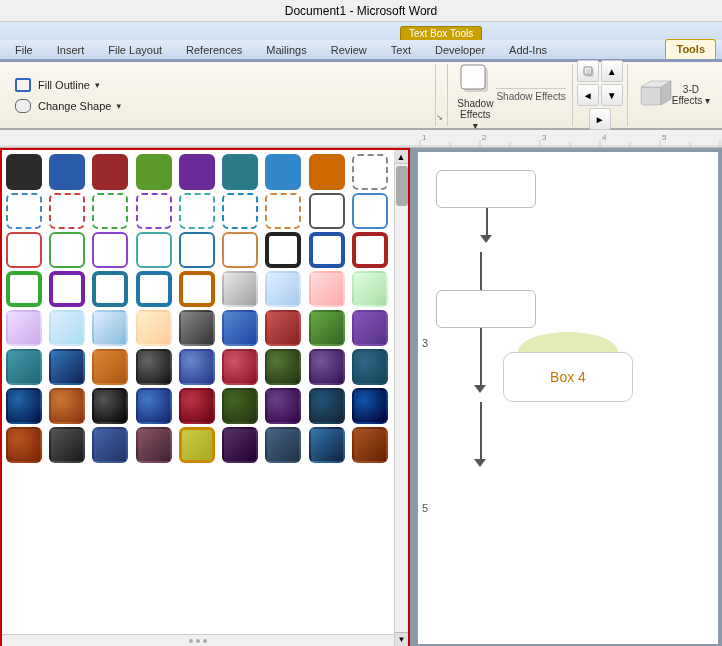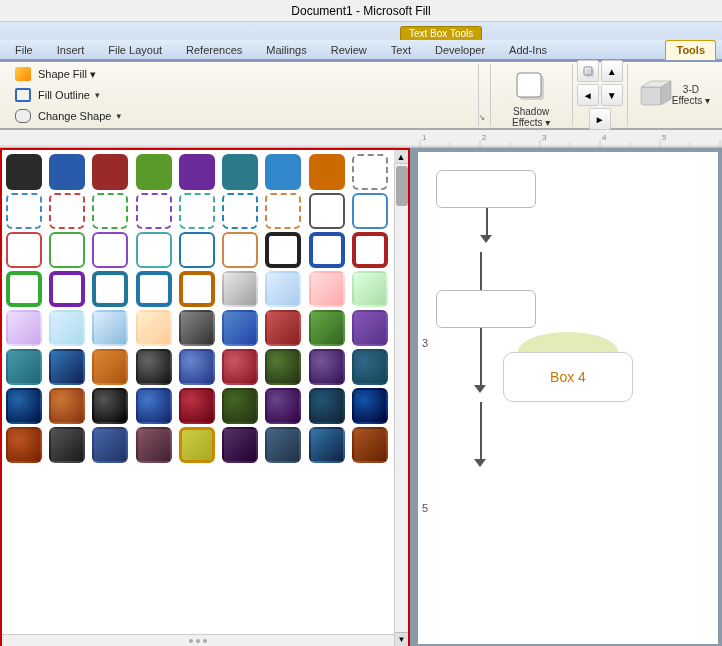--- a/index.html
+++ b/index.html
@@ -260,71 +260,67 @@
 
     .top-ribbon-container {
       background: linear-gradient(to bottom, #dce8f8, #c8d8ee);
       border-bottom: 2px solid #8899bb;
     }
   </style>
 </head>
 <body>
 
 <div class="title-bar">
-  <span>Document1 - Microsoft Fill</span>
+  <span>Document1 - Microsoft Word</span>
 </div>
 
 <div class="top-ribbon-container">
   <div style="display:flex; align-items:flex-end; padding: 1px 4px 0 400px; height:18px;">
     <div style="background:#c8a000; color:white; padding:1px 8px; font-size:10px; border:1px solid #a08000; border-bottom:none; border-radius:3px 3px 0 0; margin-right:2px;">
       <span>Text Box Tools</span>
     </div>
   </div>
 
-  <div style="display:flex; align-items:flex-start; padding: 0 4px; height:20px; background:linear-gradient(to bottom,#e0ecf8,#c8d8ee); border-bottom:1px solid #8899bb;">
+  <div style="display:flex; align-items:flex-end; padding: 0 4px; height:20px; background:linear-gradient(to bottom,#e0ecf8,#c8d8ee); border-bottom:1px solid #8899bb;">
     <div class="tab" style="font-size:11px;">File</div>
     <div class="tab" style="font-size:11px;">Insert</div>
     <div class="tab" style="font-size:11px;">File Layout</div>
     <div class="tab" style="font-size:11px;">References</div>
     <div class="tab" style="font-size:11px;">Mailings</div>
     <div class="tab" style="font-size:11px;">Review</div>
     <div class="tab" style="font-size:11px;">Text</div>
     <div class="tab" style="font-size:11px;">Developer</div>
     <div class="tab" style="font-size:11px;">Add-Ins</div>
     <div style="flex:1;"></div>
     <div class="tab tab-active" style="font-size:11px; background:#fff8e0; border:1px solid #c8a000; border-bottom:1px solid #fff8e0; font-weight:bold; color:#8a6000; border-radius:3px 3px 0 0;">
       <span>Tools</span>
     </div>
   </div>
 </div>
 
 <div class="ribbon-main" style="background:linear-gradient(to bottom,#faf8f0,#f0ede0); border-bottom:2px solid #aaa; height:68px; display:flex; align-items:stretch; padding:2px 4px;">
 
   <div class="shape-tools-group" style="display:flex; flex-direction:column; gap:1px; padding:3px 6px; border-right:1px solid #ccc; justify-content:center;">
     <div class="shape-tool-btn">
-      <span style="display:inline-block; width:16px; height:14px; background:linear-gradient(135deg,#ffcc44,#ff8800); border-radius:2px; margin-right:3px;"></span>
-      <span style="font-size:11px; color:#222;">Shape Fill ▾</span>
-    </div>
-    <div class="shape-tool-btn">
       <span style="display:inline-block; width:16px; height:14px; border:2px solid #3366cc; border-radius:2px; margin-right:3px; background:transparent;"></span>
       <span style="font-size:11px; color:#222;">Fill Outline</span>
       <span style="font-size:9px; margin-left:1px;">▾</span>
     </div>
     <div class="shape-tool-btn">
       <span style="display:inline-block; width:16px; height:14px; border:1px solid #666; border-radius:6px; margin-right:3px; background:#eee;"></span>
       <span style="font-size:11px; color:#222;">Change Shape</span>
       <span style="font-size:9px; margin-left:1px;">▾</span>
     </div>
   </div>
 
   <div style="width:12px; display:flex; align-items:flex-end; padding-bottom:4px; border-right:1px solid #ccc; cursor:pointer;">
     <span style="font-size:8px; color:#666;">↘</span>
   </div>
 
-  <div style="display:flex; flex-direction:column; align-items:center; padding:2px 6px; border-right:1px solid #ccc; min-width:65px; justify-content:space-between;">
+  <div style="display:flex; align-items:center; padding:2px 6px; border-right:1px solid #ccc; min-width:65px; justify-content:space-between;">
     <div style="display:flex; flex-direction:column; align-items:center; cursor:pointer; flex:1; justify-content:center; padding:2px;">
 
       <svg width="38" height="38">
         <rect x="8" y="8" width="24" height="24" rx="3" fill="#b0b0b0" opacity="0.5"></rect>
         <rect x="5" y="5" width="24" height="24" rx="3" fill="white" stroke="#888" stroke-width="1"></rect>
       </svg>
       <span style="font-size:10px; color:#333; text-align:center; line-height:1.1;">Shadow<br>Effects ▾</span>
     </div>
     <div style="font-size:10px; color:#555; padding-top:2px; text-align:center; border-top:1px solid #ccc; width:100%;">
       <span>Shadow Effects</span>

